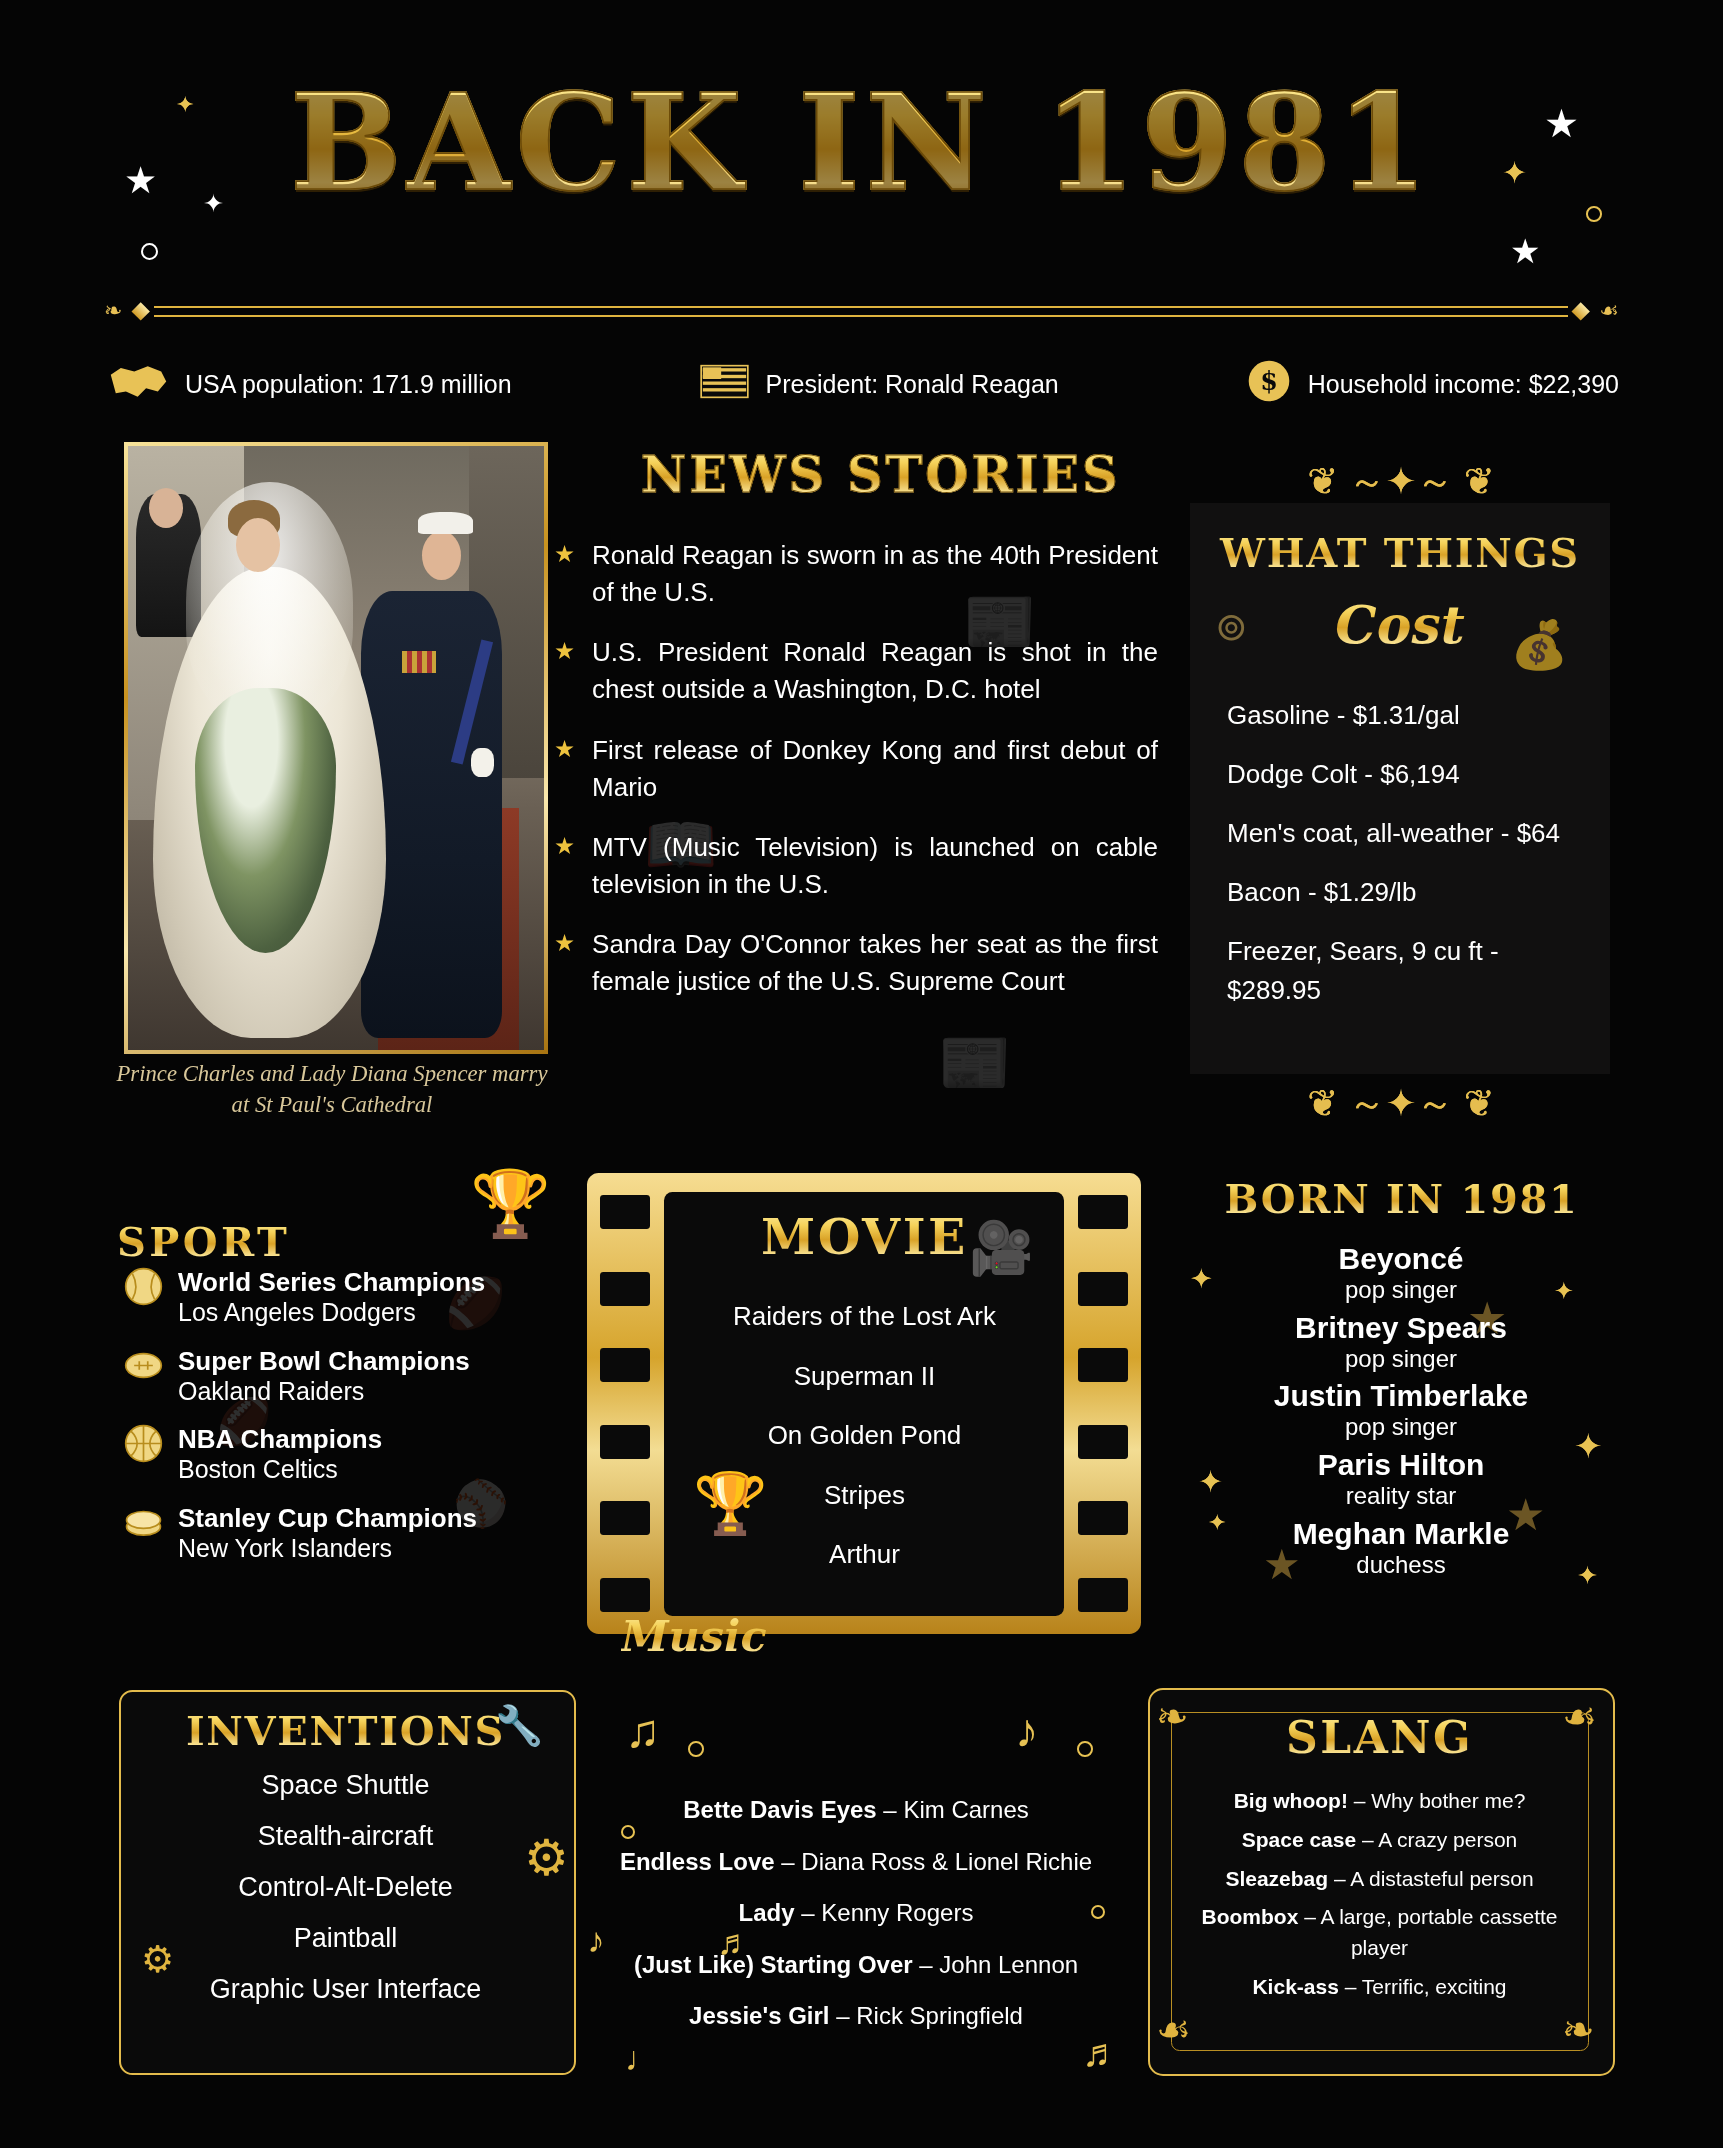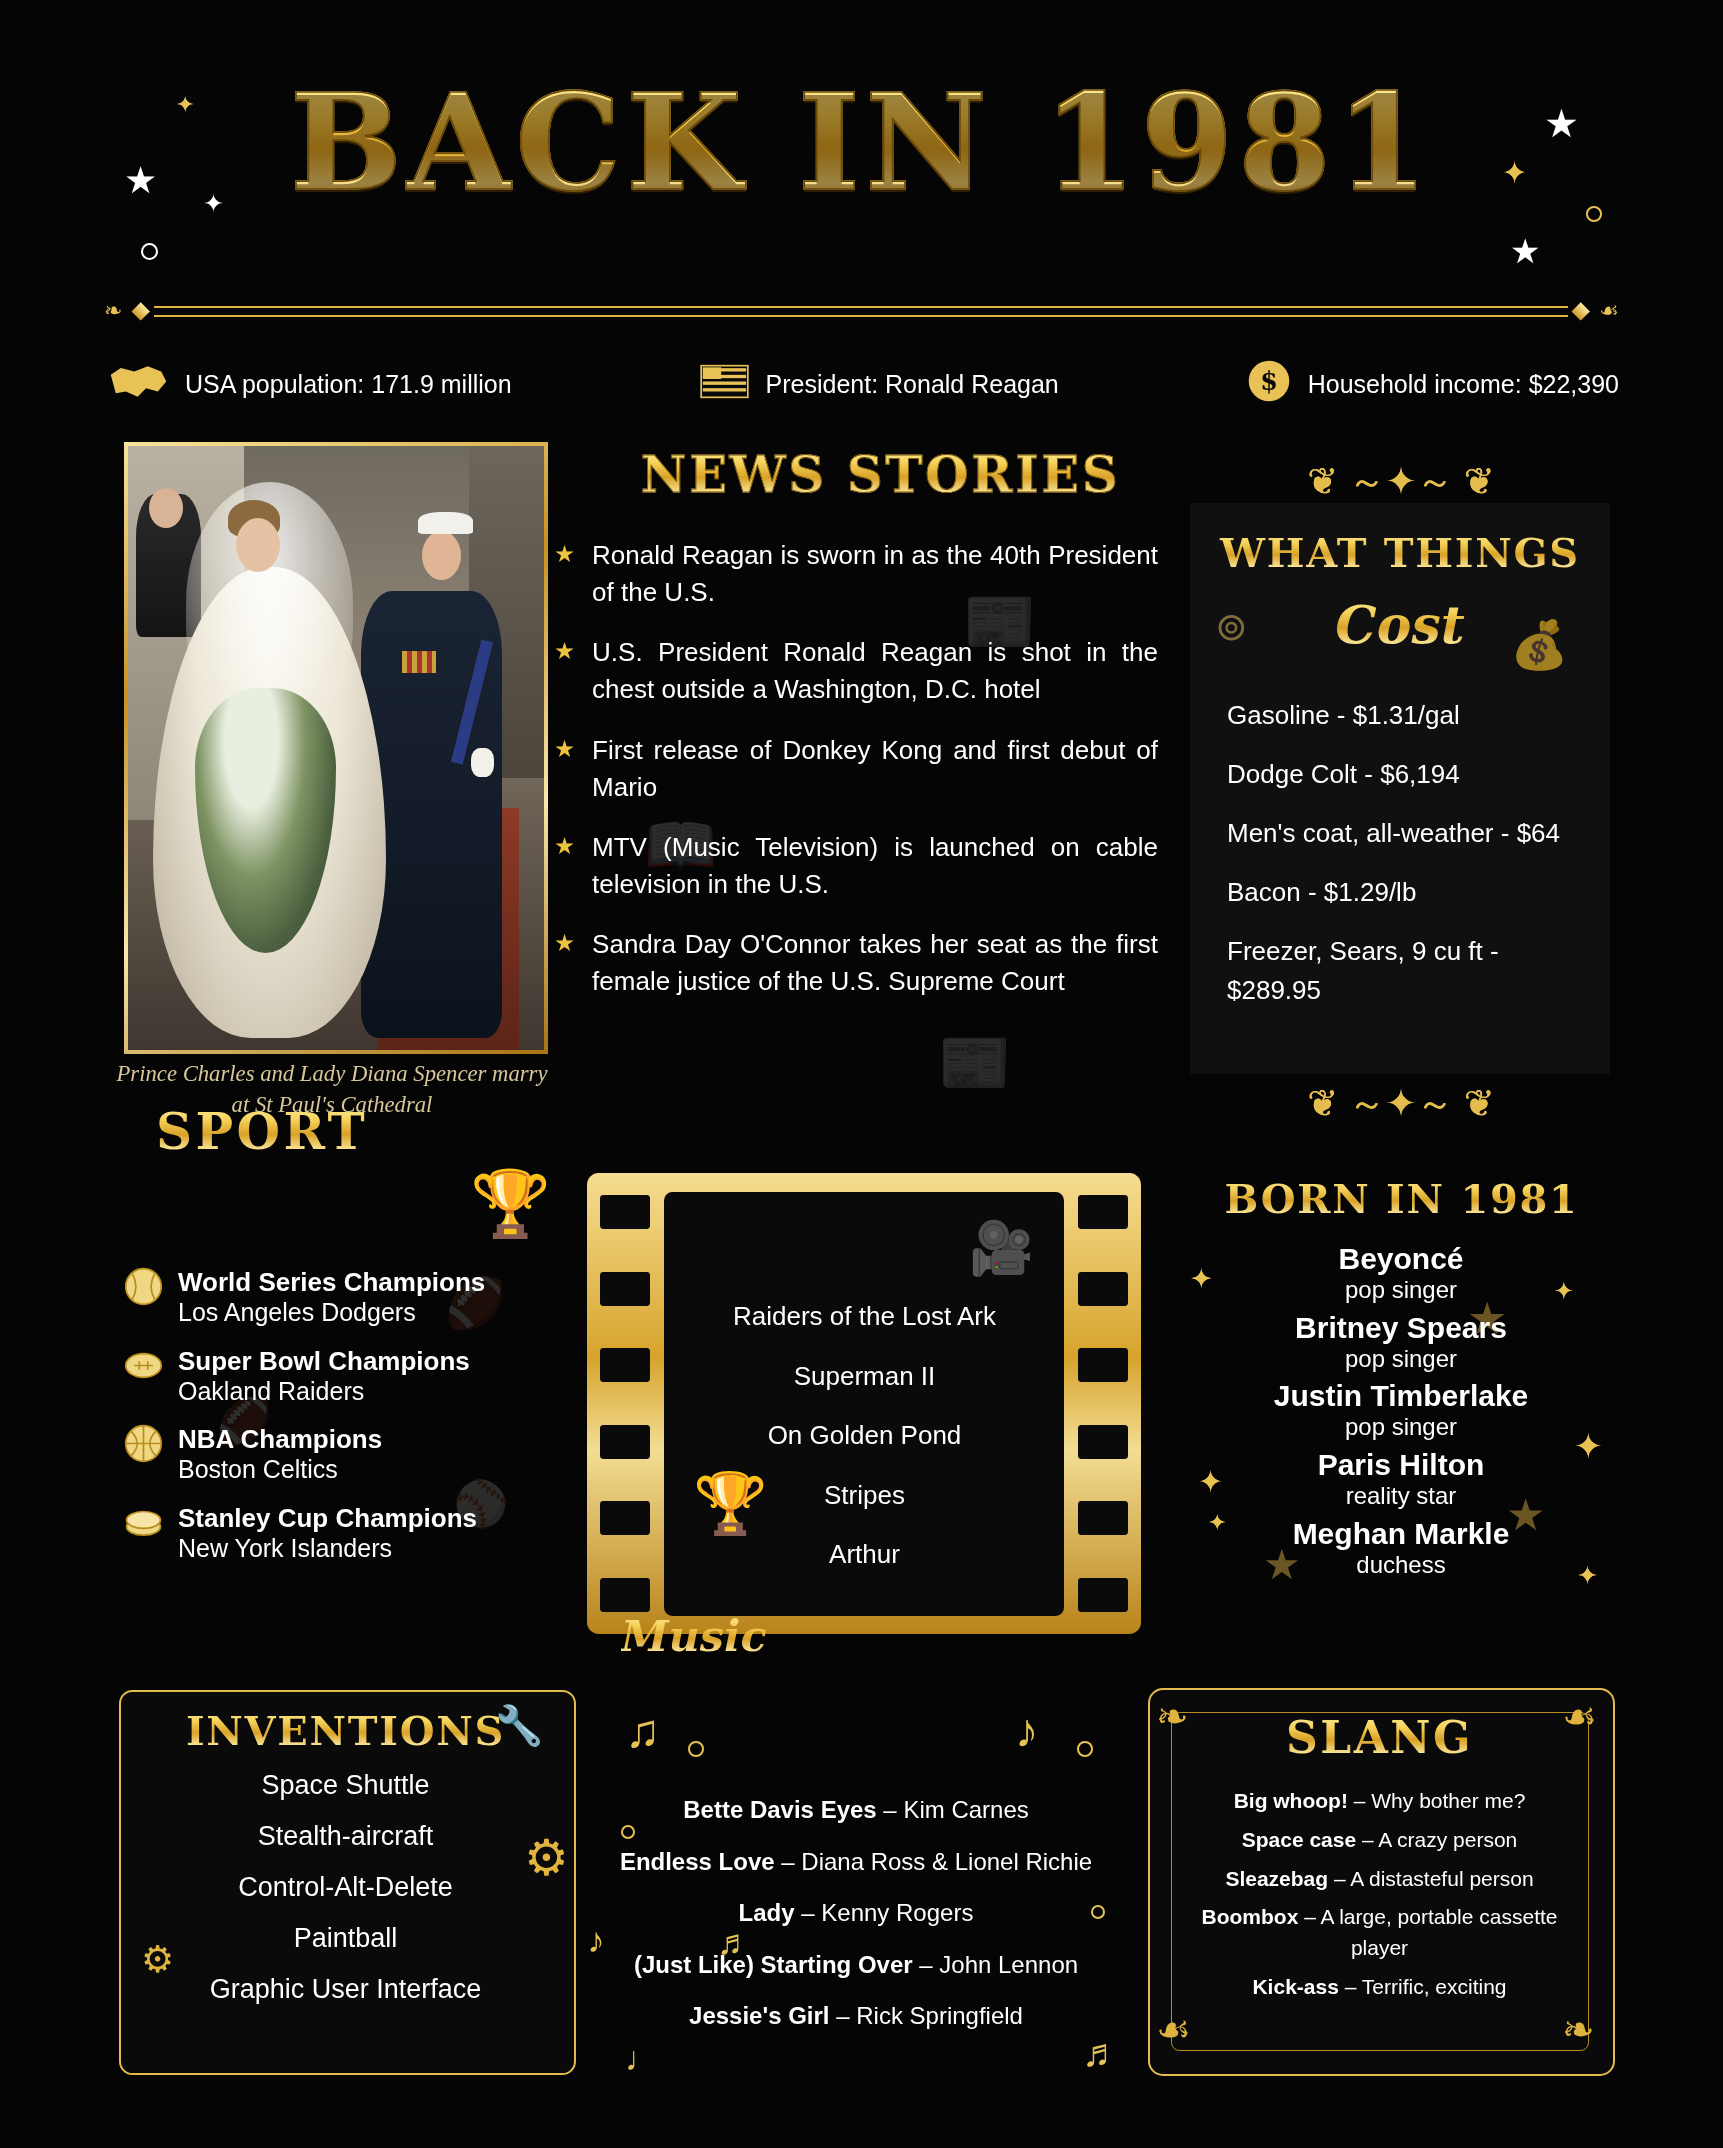--- a/index.html
+++ b/index.html
@@ -187,23 +187,23 @@
     font-size: 52px;
   }
   #cost-list {
     position: absolute; top: 696px; left: 1227px; width: 361px;
     font-size: 26px; line-height: 1.5;
   }
   .cost-item { margin-bottom: 20px; }
 
   
   #sport-title {
-    position: absolute; top: 1102px; left: 117px;
+    position: absolute; top: 1218px; left: 117px;
     font-family: "DejaVu Serif", serif; font-weight: bold;
-    font-size: 50px; letter-spacing: 3.4px; margin-left: 39px;
+    font-size: 40px; letter-spacing: 3.4px;
   }
   #sport-list {
     position: absolute; top: 1267px; left: 124px; width: 470px;
   }
   .sport-item { display: flex; gap: 15px; margin-bottom: 18.5px; align-items: flex-start; }
   .sport-txt .t { font-weight: bold; font-size: 26px; }
   .sport-txt .s { font-size: 25px; }
 
   
   #movie-frame {
@@ -502,20 +502,21 @@
     <div class="perfs r">
       <span class="perf"></span>
         <span class="perf"></span>
         <span class="perf"></span>
         <span class="perf"></span>
         <span class="perf"></span>
         <span class="perf"></span>
     </div>
     <div id="movie-inner"></div>
   </div>
+  <div id="movie-title" class="gold">MOVIE</div>
   <span style="position:absolute;left:969px;top:1218px;font-size:52px;color:#e6c154;">🎥</span>
   <span style="position:absolute;left:693px;top:1468px;font-size:60px;color:#e6c154;">🏆</span>
   <div id="movie-list">
     <div class="movie-item">Raiders of the Lost Ark</div>
     <div class="movie-item">Superman II</div>
     <div class="movie-item">On Golden Pond</div>
     <div class="movie-item">Stripes</div>
     <div class="movie-item">Arthur</div>
   </div>
 

